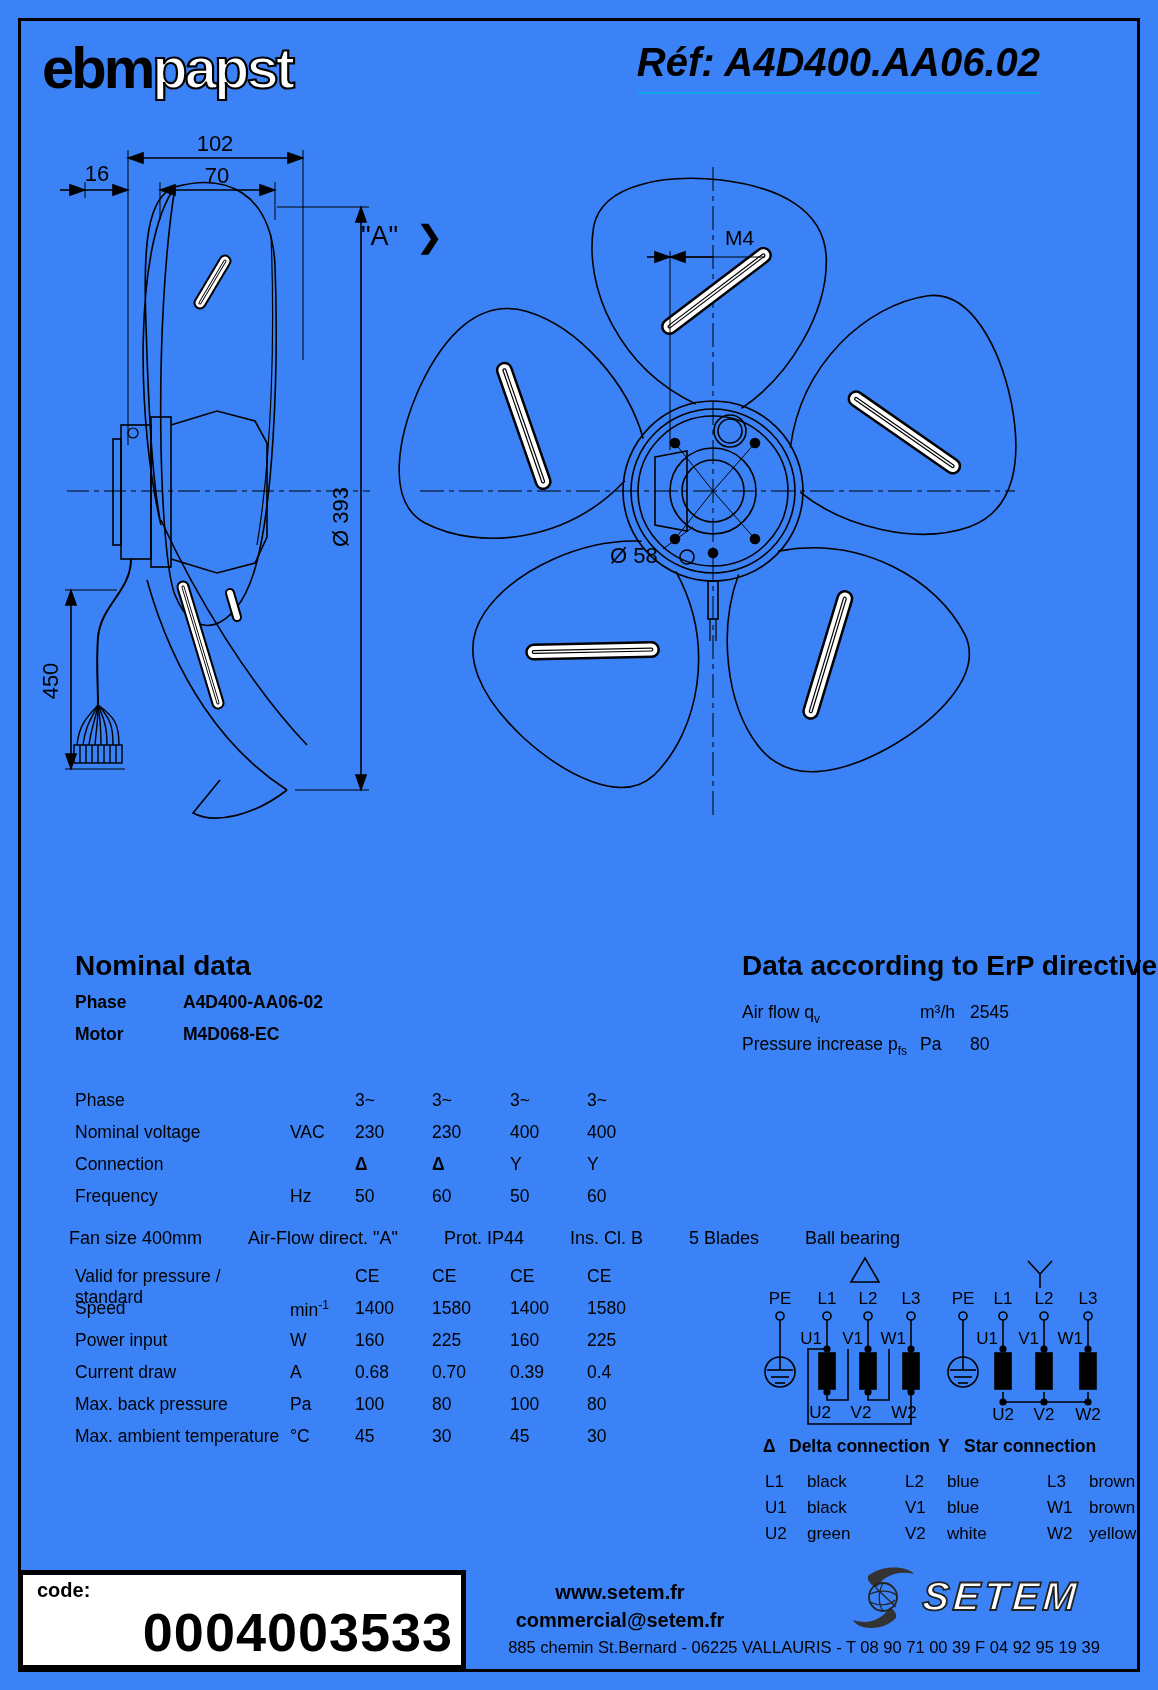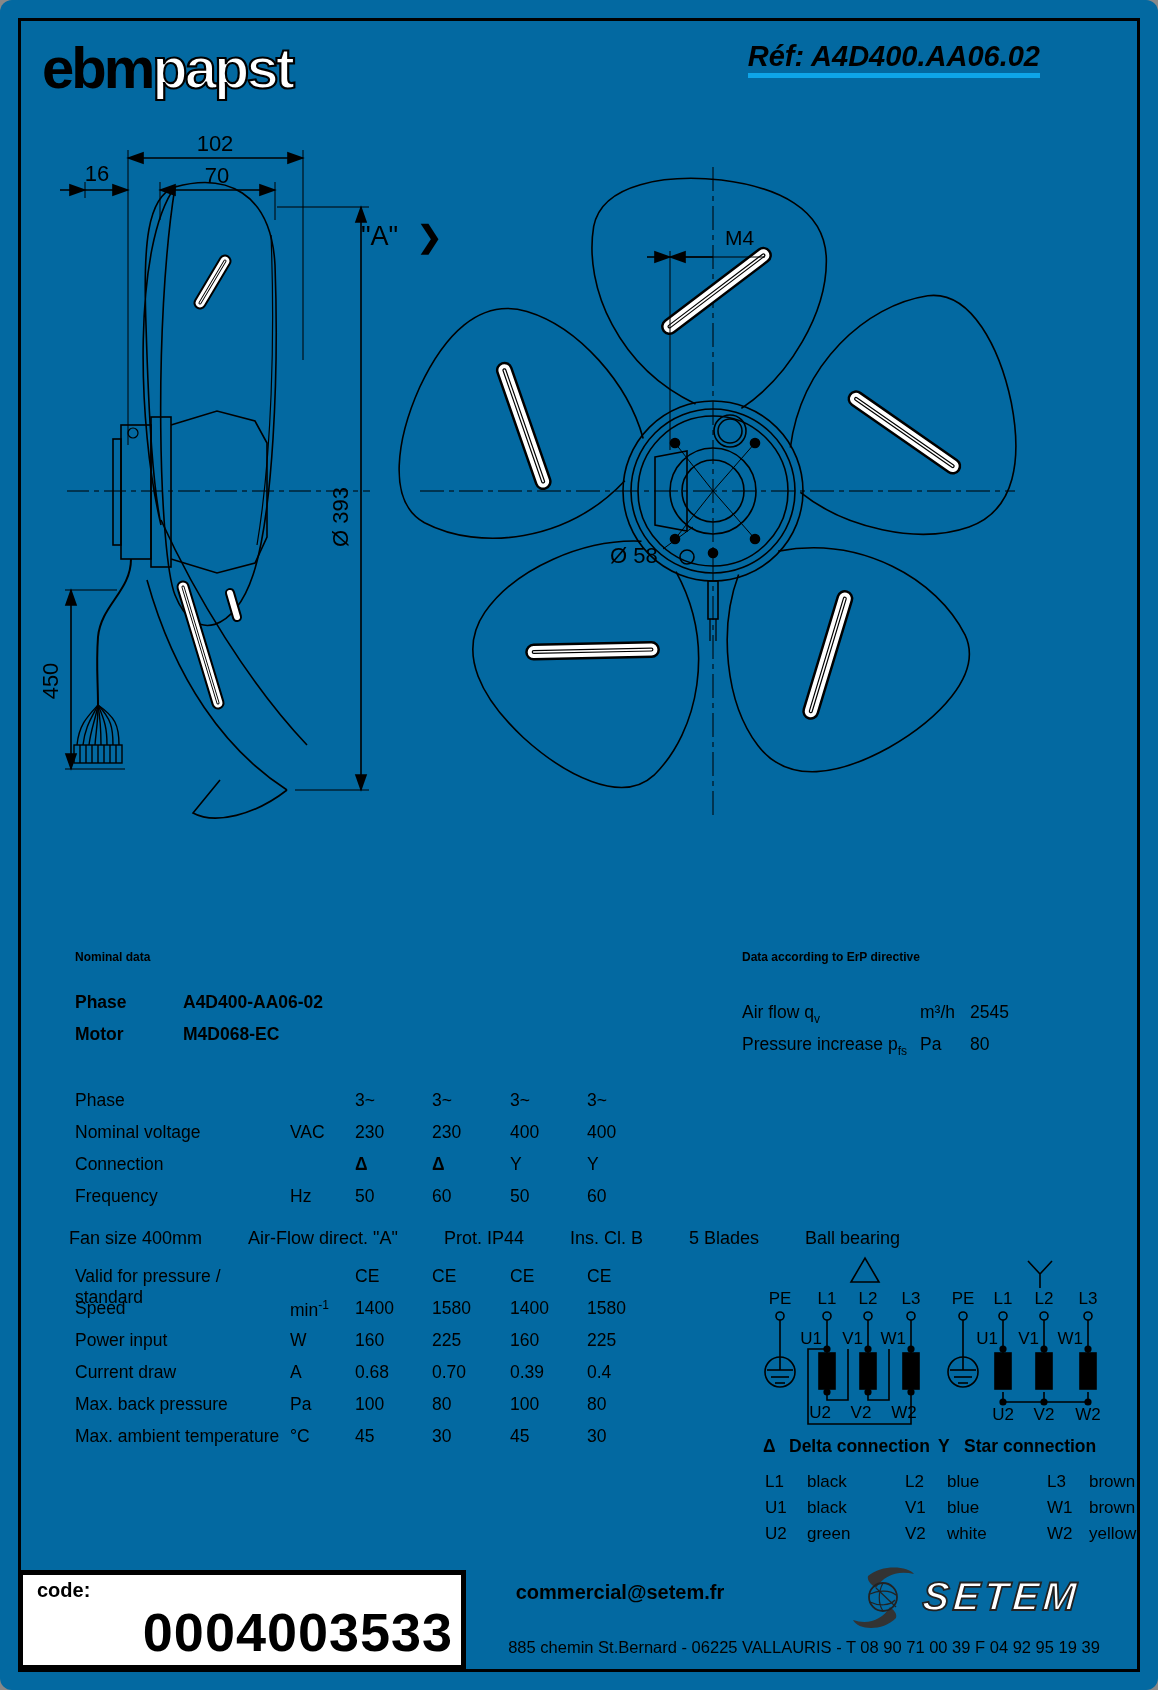--- a/index.html
+++ b/index.html
@@ -1,30 +1,30 @@
 <!DOCTYPE html>
 <html><head>
 <meta charset="utf-8">
 <style>
   html,body{margin:0;padding:0;background:#888;}
-  .page{position:relative;width:1158px;height:1690px;background:#0369a1;color:#000;
-        font-family:"Liberation Sans",sans-serif;overflow:hidden;margin:0 auto;border-radius:12px;}
+  .page{position:relative;width:1158px;height:1690px;background:#3b82f6;color:#000;
+        font-family:"Liberation Sans",sans-serif;overflow:hidden;margin:0 auto;}
   .frame{position:absolute;left:18px;top:18px;width:1116px;height:1648px;border:3px solid #000;}
   
   .logo{position:absolute;left:42px;top:34px;font-size:58px;font-weight:700;letter-spacing:-3px;white-space:nowrap;}
   .logo .ebm{color:#000;}
   .logo .papst{color:#fff;-webkit-text-stroke:2.2px #000;}
-  .ref{position:absolute;top:40px;right:118px;font-size:29px;font-weight:700;font-style:italic;
-       border-bottom:5px solid #0ea5e9;white-space:nowrap;}
+  .ref{position:absolute;top:40px;right:118px;font-size:40px;font-weight:700;font-style:italic;
+       border-bottom:2px solid #0ea5e9;padding-bottom:7px;white-space:nowrap;}
   
   svg{font-family:"Liberation Sans",sans-serif;}
   .drawing{position:absolute;left:25px;top:125px;}
   line,path,circle,rect,polyline,ellipse{vector-effect:none;}
   
-  .sec-title{position:absolute;font-size:12px;font-weight:700;}
+  .sec-title{position:absolute;font-size:28px;font-weight:700;}
   .kv-row{position:absolute;left:75px;display:grid;grid-template-columns:108px auto;font-size:17.5px;font-weight:700;}
   .t-row{position:absolute;left:75px;width:640px;display:grid;
          grid-template-columns:215px 65px 77px 78px 77px 78px;font-size:17.5px;}
   .t-row .b{font-weight:700;}
   sup{font-size:12px;} sub{font-size:12px;}
   .features{position:absolute;left:69px;top:1228px;display:flex;gap:46px;font-size:18px;white-space:nowrap;}
   
   .erp-row{position:absolute;left:742px;display:grid;grid-template-columns:178px 50px auto;font-size:17.5px;width:330px;}
   
   .wiring{position:absolute;}
@@ -407,20 +407,21 @@
     <span><span class="ck">V2</span><span>white</span></span>
     <span><span class="ck">W2</span><span>yellow</span></span>
   </div>
 
   <div class="codebox">
     <div class="cl">code:</div>
     <div class="cv">0004003533</div>
   </div>
 
   <div class="contact">
+    <div>www.setem.fr</div>
     <div>commercial@setem.fr</div>
   </div>
 
   <div class="address">885 chemin St.Bernard  -  06225 VALLAURIS  -  T 08 90 71 00 39   F 04 92 95 19 39</div>
 
   <svg class="setem" width="290" height="80" viewBox="0 0 290 80">
     <g>
       <path d="M18,14 C32,2 58,4 64,12 C48,8 34,13 26,26 C20,22 17,18 18,14 Z" fill="#333"></path>
       <path d="M46,56 C32,70 8,68 3,58 C18,63 32,58 40,45 C45,49 47,52 46,56 Z" fill="#333"></path>
       <circle cx="33" cy="35" r="14" fill="none" stroke="#222" stroke-width="1.8"></circle>

